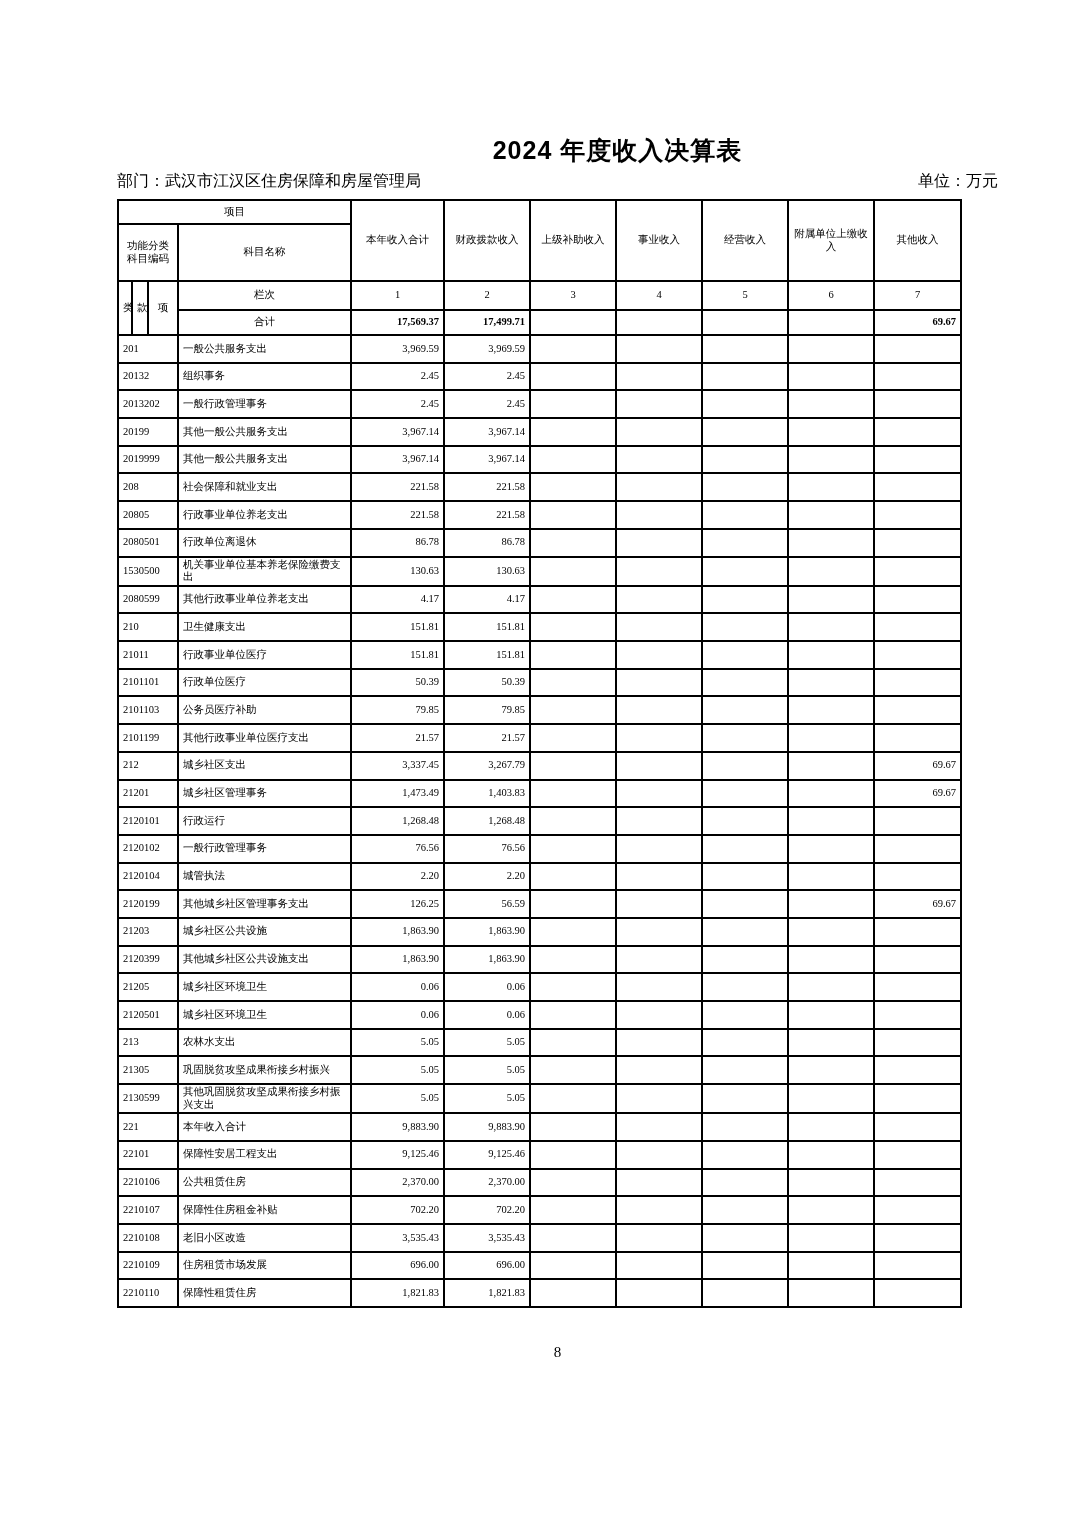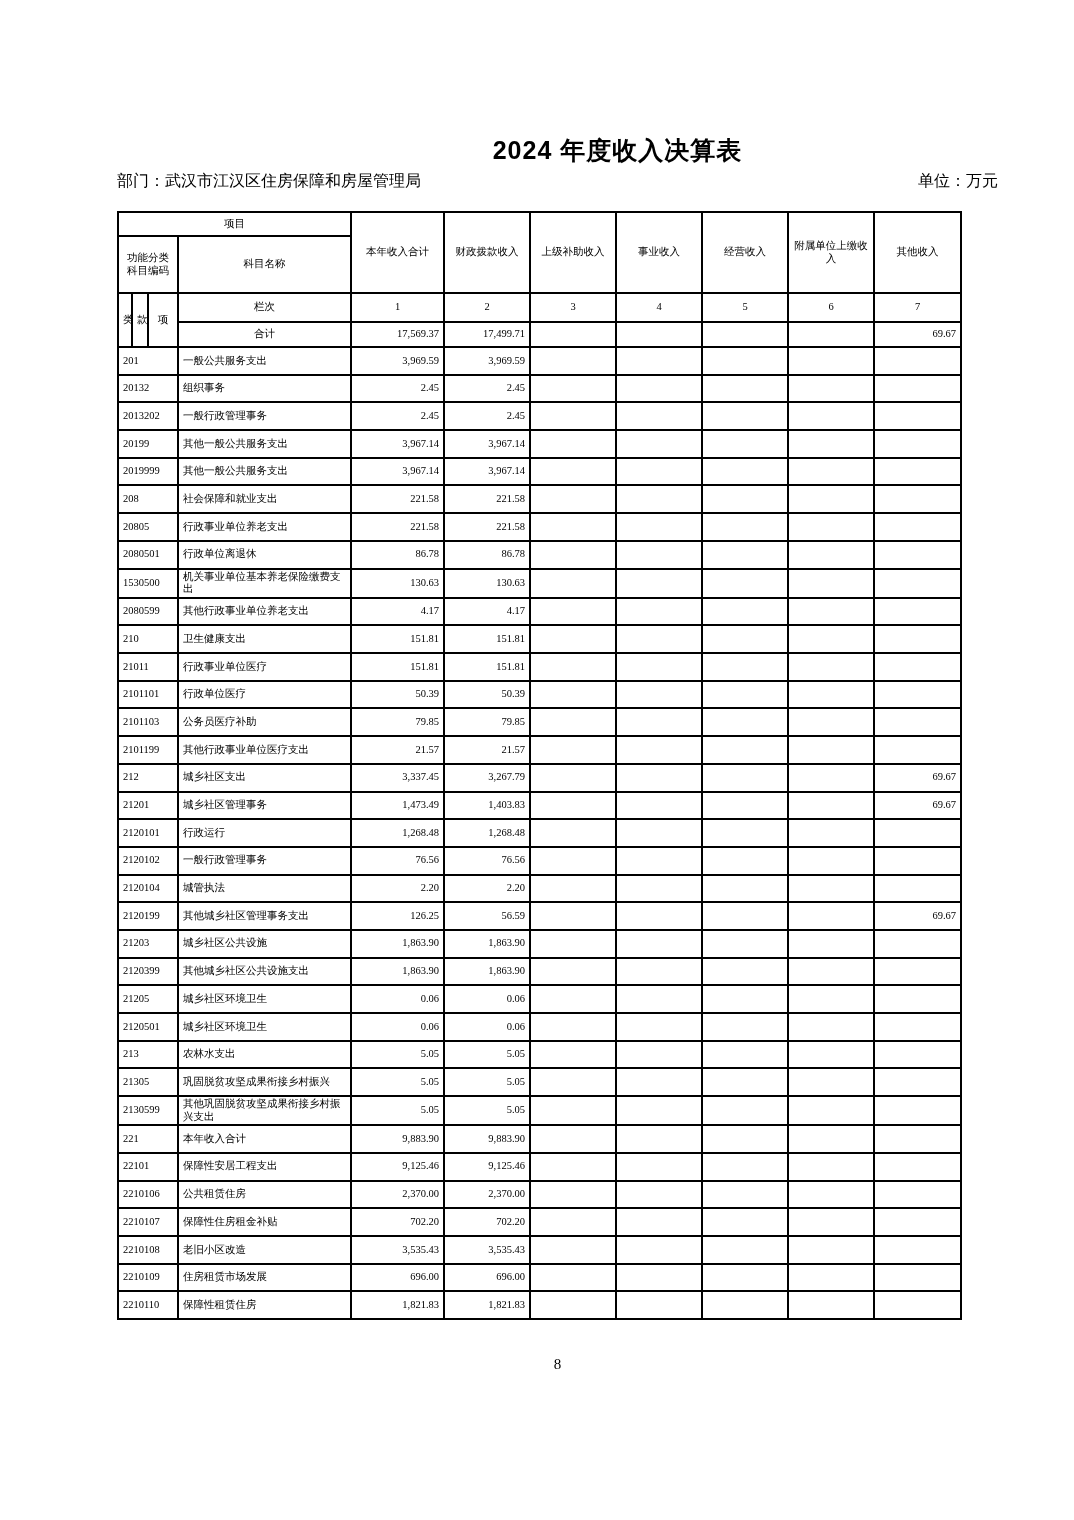--- a/index.html
+++ b/index.html
@@ -30,21 +30,21 @@
     letter-spacing: 1px;
     white-space: nowrap;
   }
   .form-code {
     margin-top: 9px;
     text-align: right;
     font-size: 16px;
   }
   .meta-row {
     margin-top: 4px;
-    margin-bottom: 19px;
+    margin-bottom: 7px;
     display: flex;
     justify-content: space-between;
     font-size: 16px;
   }
   table.grid {
     border-collapse: collapse;
     table-layout: fixed;
     width: 843px;
     font-size: 10.5px;
     line-height: 1.2;
@@ -59,21 +59,21 @@
   }
   thead td { text-align: center; }
   .row-project td  { height: 24px; }
   .row-subhead td  { height: 57px; }
   .row-rank td     { height: 29px; }
   .row-total td    { height: 25px; }
   tbody td { height: 27.7px; }
   .cell-code { text-align: left; padding-left: 6px; margin-left: 25px; }
   .cell-name { text-align: left; padding-left: 8px; }
   .cell-num  { text-align: right; padding-right: 8px; }
-  .bold { font-weight: normal; }
+  .bold { font-weight: bold; }
   .page-number {
     margin-top: 36px;
     text-align: center;
     font-size: 15px;
   }
 </style>
 </head>
 <body>
 
 <div class="content">

